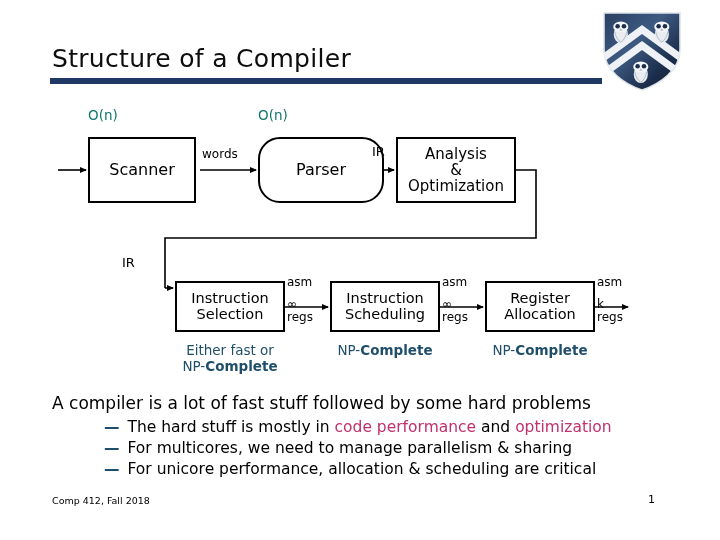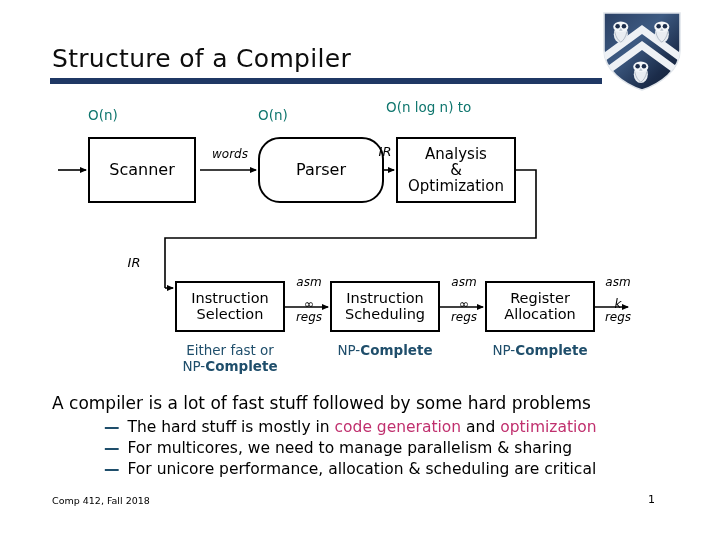--- a/index.html
+++ b/index.html
@@ -98,25 +98,23 @@
     white-space: nowrap;
   }
   .npc b { font-weight: bold; }
   #npc-isel   { left: 165px; top: 343px; width: 130px; }
   #npc-isched { left: 320px; top: 343px; width: 130px; }
   #npc-ralloc { left: 475px; top: 343px; width: 130px; }
 
   
   .edge-lab {
     position: absolute;
-    font-style: italic;
     font-size: 12px;
     color: #000000;
     white-space: nowrap;
-    text-align: center;
     line-height: 1.12;
   }
   .edge-lab.big { font-size: 13px; }
   #lab-words  { left: 202px; top: 148px; width: 56px; }
   #lab-ir1    { left: 372px; top: 145px; width: 26px; }
   #lab-ir2    { left: 122px; top: 256px; width: 24px; }
   #lab-asm1   { left: 287px; top: 276px; width: 44px; }
   #lab-regs1  { left: 287px; top: 298px; width: 44px; }
   #lab-asm2   { left: 442px; top: 276px; width: 44px; }
   #lab-regs2  { left: 442px; top: 298px; width: 44px; }
@@ -264,21 +262,20 @@
   <span class="ln">Scheduling</span>
 </div>
 <div class="proc-box" id="box-ralloc">
   <span class="ln">Register</span>
   <span class="ln">Allocation</span>
 </div>
 
 <div class="cx" id="cx-scanner">O(n)</div>
 <div class="cx" id="cx-parser">O(n)</div>
 <div class="cx" id="cx-analysis">
-  <div>O(n log n) to</div>
 </div>
 
 <div class="npc" id="npc-isel">
   <div>Either fast or</div>
   <div><span>NP-</span><b>Complete</b></div>
 </div>
 <div class="npc" id="npc-isched">
   <div><span>NP-</span><b>Complete</b></div>
 </div>
 <div class="npc" id="npc-ralloc">
@@ -301,21 +298,21 @@
 <div class="edge-lab" id="lab-asm3">asm</div>
 <div class="edge-lab" id="lab-kregs">
   <div>k</div>
   <div>regs</div>
 </div>
 
 <div id="lead">A compiler is a lot of fast stuff followed by some hard problems</div>
 <div id="bullets">
   <div class="bullet">
     <span class="dash">—</span>
-    <span><span>The hard stuff is mostly in </span><span class="hl1">code generation</span><span> and </span><span class="hl2">optimization</span></span>
+    <span><span>The hard stuff is mostly in </span><span class="hl1">code performance</span><span> and </span><span class="hl2">optimization</span></span>
   </div>
   <div class="bullet">
     <span class="dash">—</span>
     <span>For multicores, we need to manage parallelism &amp; sharing</span>
   </div>
   <div class="bullet">
     <span class="dash">—</span>
     <span>For unicore performance, allocation &amp; scheduling are critical</span>
   </div>
 </div>

